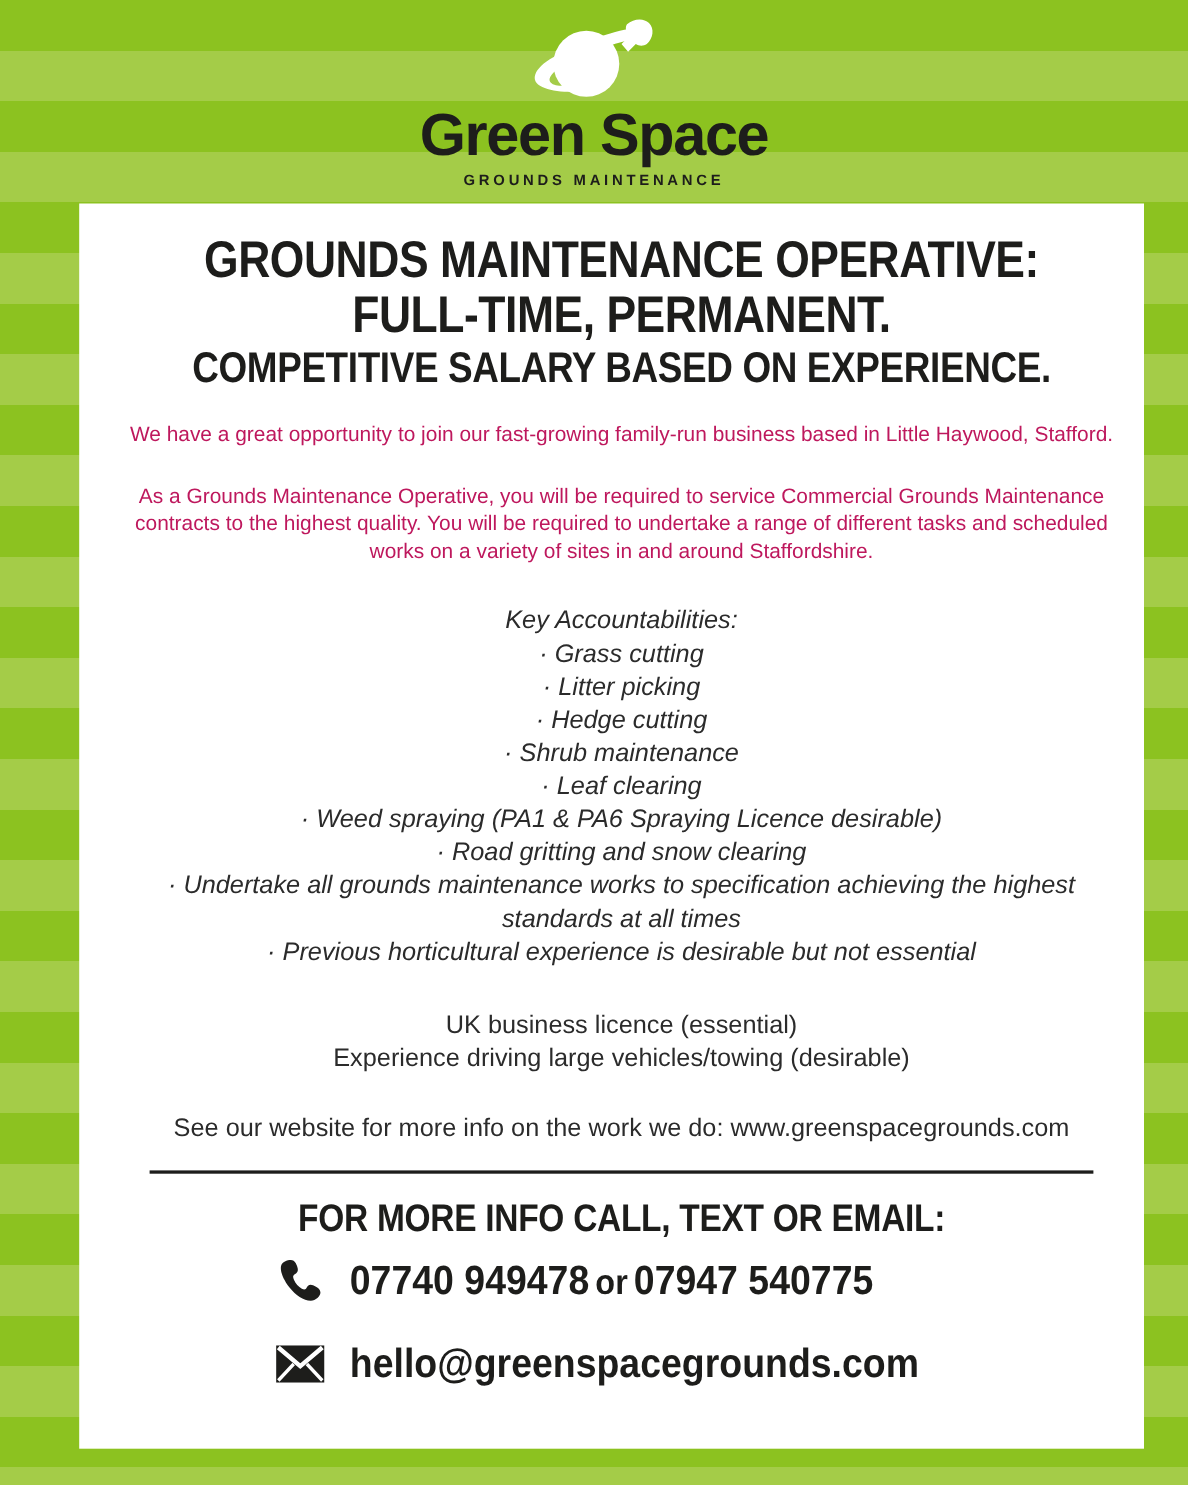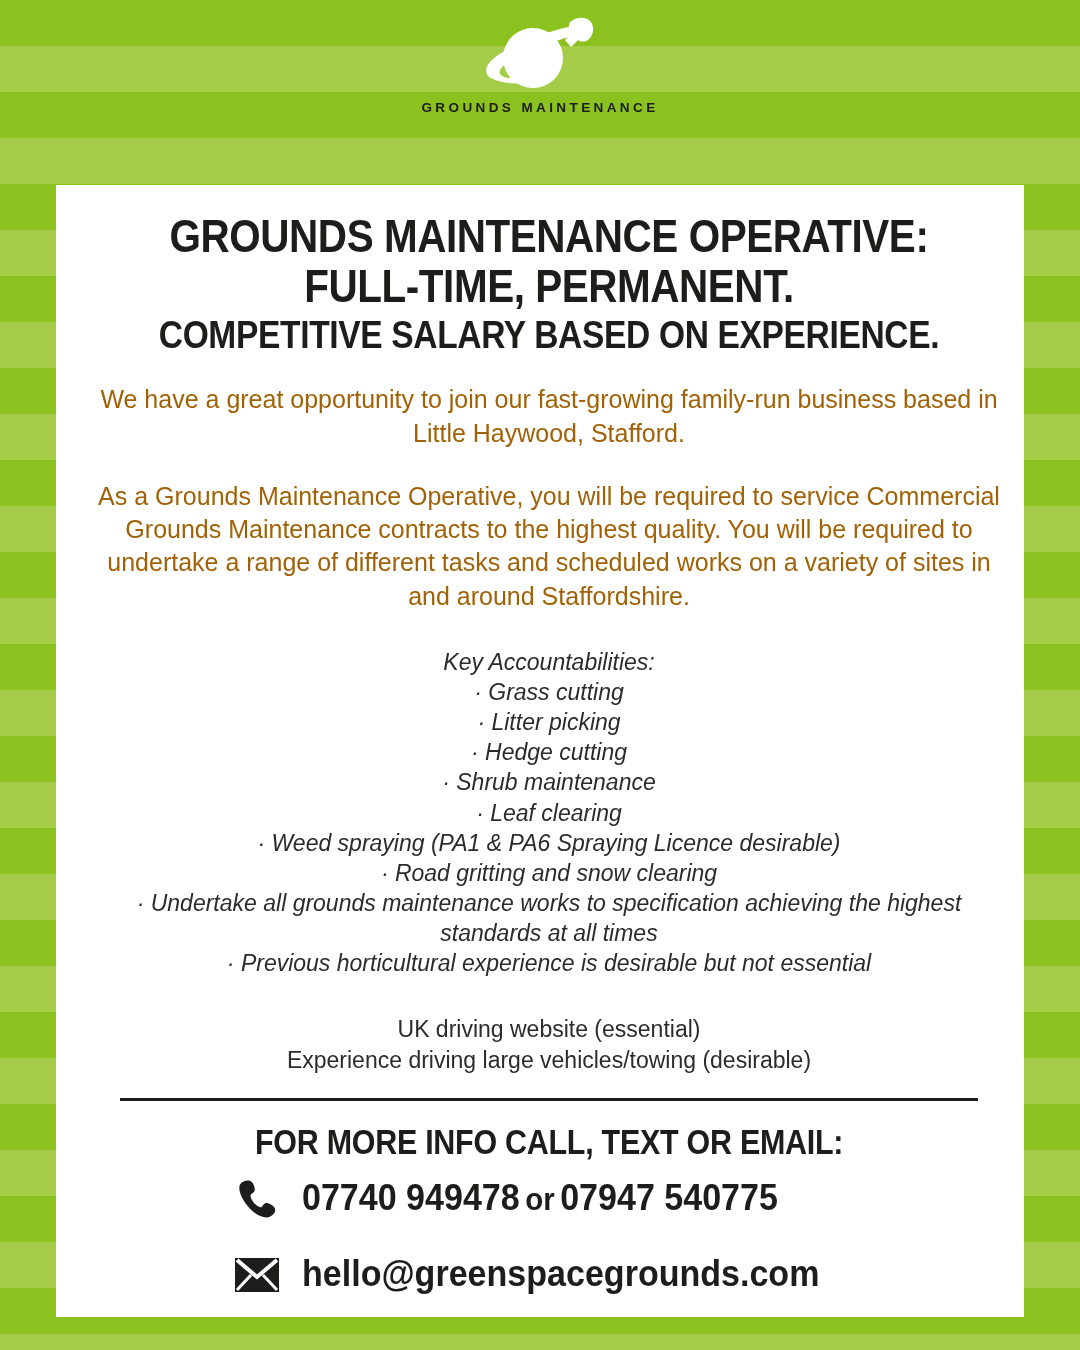--- a/index.html
+++ b/index.html
@@ -61,21 +61,21 @@
     font-size: 13.5px;
     line-height: 1;
     color: #1d1d1b;
     letter-spacing: 3.4px;
     margin-top: 7px;
   }
 
   
   .card {
     position: absolute;
-    left: 56px;
+    left: 72px;
     top: 185px;
     width: 968px;
     height: 1132px;
     background: #ffffff;
     box-sizing: border-box;
     padding: 26px 20px 0 38px;
   }
 
   
   .headline {
@@ -98,22 +98,22 @@
     line-height: 1.25;
     letter-spacing: -0.4px;
     transform: scaleX(0.86);
     transform-origin: center center;
     white-space: nowrap;
   }
 
   
   .body-copy {
     text-align: center;
-    color: #a16207;
-    font-size: 25px;
+    color: #be185d;
+    font-size: 19px;
     line-height: 1.33;
     font-weight: 400;
     margin-top: 24px;
   }
   .para {
     margin: 0;
   }
   .para + .para {
     margin-top: 30px;
   }
@@ -218,20 +218,21 @@
 <body>
 
 <div class="poster">
 
   <div class="logo-block">
     <svg class="logo-mark" viewBox="0 0 130 78" aria-hidden="true">
       <circle cx="58" cy="42" r="30" fill="#ffffff"></circle>
       <path d="M18 63 C6 58 10 46 28 36 C50 24 82 12 100 10 L104 19 C86 22 56 33 38 43 C24 51 21 58 29 61 C36 64 52 60 66 54 L69 62 C50 70 29 68 18 63 Z" fill="#ffffff"></path>
       <path d="M95 6 C101 1 110 0 115 5 C120 10 119 19 113 24 C110 26 106 26 103 24 L96 31 L90 24 L97 17 C94 13 93 9 95 6 Z" fill="#ffffff"></path>
     </svg>
+    <div class="logo-wordmark">Green Space</div>
     <div class="logo-tagline">GROUNDS MAINTENANCE</div>
   </div>
 
   <div class="card">
 
     <div class="headline">
       <div class="line1">GROUNDS MAINTENANCE OPERATIVE:</div>
       <div class="line2">FULL-TIME, PERMANENT.</div>
       <div class="line3">COMPETITIVE SALARY BASED ON EXPERIENCE.</div>
     </div>
@@ -248,24 +249,25 @@
       <p class="bullet-line">· Hedge cutting</p>
       <p class="bullet-line">· Shrub maintenance</p>
       <p class="bullet-line">· Leaf clearing</p>
       <p class="bullet-line">· Weed spraying (PA1 &amp; PA6 Spraying Licence desirable)</p>
       <p class="bullet-line">· Road gritting and snow clearing</p>
       <p class="bullet-line">· Undertake all grounds maintenance works to specification achieving the highest standards at all times</p>
       <p class="bullet-line">· Previous horticultural experience is desirable but not essential</p>
     </div>
 
     <div class="licence-block">
-      <p class="licence-line">UK driving website (essential)</p>
+      <p class="licence-line">UK business licence (essential)</p>
       <p class="licence-line">Experience driving large vehicles/towing (desirable)</p>
     </div>
 
+    <div class="website-line">See our website for more info on the work we do: www.greenspacegrounds.com</div>
 
     <div class="divider"></div>
 
     <div class="footer">
       <div class="footer-title">FOR MORE INFO CALL, TEXT OR EMAIL:</div>
 
       <div class="contact-rows">
 
         <div class="contact-row">
           <span class="contact-icon">

